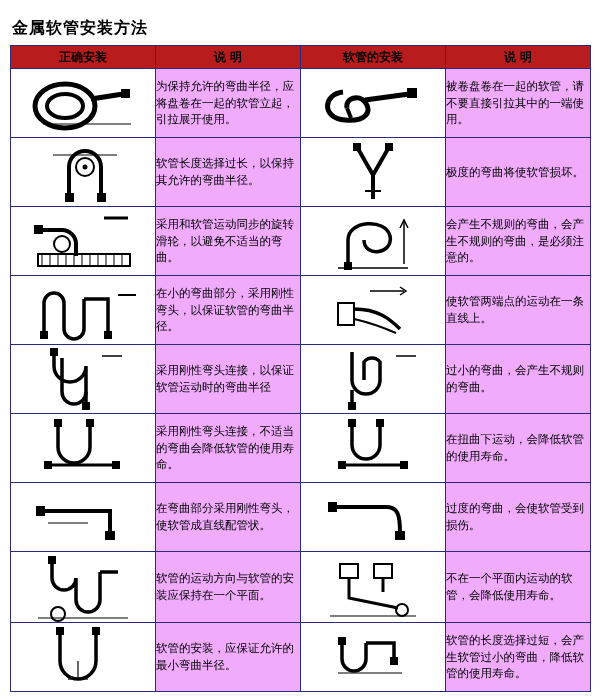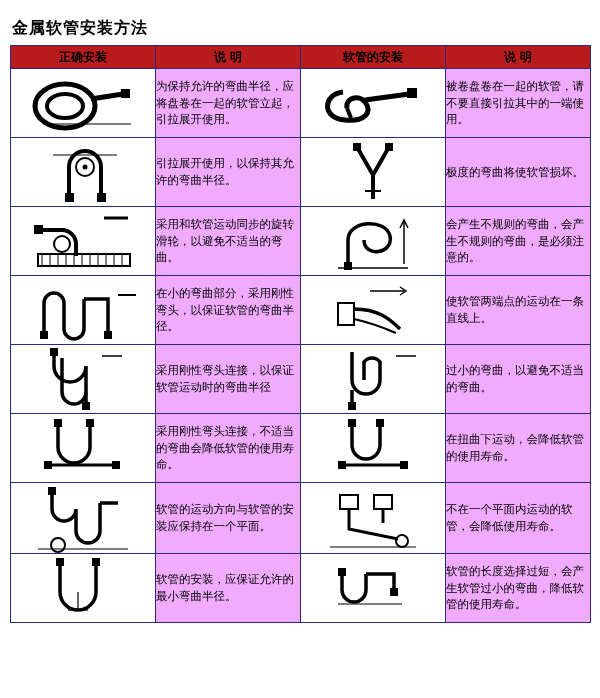--- a/index.html
+++ b/index.html
@@ -125,21 +125,21 @@
             <svg width="120" height="62" viewBox="0 0 120 62">
               <path d="M46 58 L46 26 A16 16 0 0 1 78 26 L78 58" fill="none" stroke="#000" stroke-width="4"></path>
               <circle cx="62" cy="26" r="9" fill="none" stroke="#000" stroke-width="2"></circle>
               <circle cx="62" cy="26" r="2.5" fill="#000"></circle>
               <rect x="42" y="52" width="9" height="9" fill="#000"></rect>
               <rect x="74" y="52" width="9" height="9" fill="#000"></rect>
               <path d="M30 14 L94 14" stroke="#000" stroke-width="1.2"></path>
             </svg>
           </span>
         </td>
-        <td class="txtcell">引拉展开使用，以保持其允许的弯曲半径。</td>
+        <td class="txtcell">软管长度选择过长，以保持其允许的弯曲半径。</td>
         <td class="imgcell">
           <span class="fig">
             <svg width="120" height="62" viewBox="0 0 120 62">
               <path d="M44 6 L60 34 L76 6" fill="none" stroke="#000" stroke-width="4"></path>
               <path d="M60 34 L60 58" stroke="#000" stroke-width="4"></path>
               <rect x="40" y="2" width="8" height="8" fill="#000"></rect>
               <rect x="72" y="2" width="8" height="8" fill="#000"></rect>
               <path d="M52 50 L68 50" stroke="#000" stroke-width="2"></path>
             </svg>
           </span>
@@ -218,21 +218,21 @@
         <td class="imgcell">
           <span class="fig">
             <svg width="130" height="66" viewBox="0 0 130 66">
               <path d="M44 6 L44 34 A14 14 0 0 0 72 34 L72 16 A10 10 0 0 0 56 16 L56 34" fill="none" stroke="#000" stroke-width="3.5"></path>
               <path d="M44 44 L44 60" stroke="#000" stroke-width="3.5"></path>
               <rect x="40" y="56" width="8" height="8" fill="#000"></rect>
               <path d="M88 10 L108 10" stroke="#000" stroke-width="1.5"></path>
             </svg>
           </span>
         </td>
-        <td class="txtcell">过小的弯曲，以避免不适当的弯曲。</td>
+        <td class="txtcell">过小的弯曲，会产生不规则的弯曲。</td>
       </tr>
 
       <tr>
         <td class="imgcell">
           <span class="fig">
             <svg width="130" height="62" viewBox="0 0 130 62">
               <path d="M40 6 L40 30 A16 16 0 0 0 72 30 L72 6" fill="none" stroke="#000" stroke-width="3.5"></path>
               <rect x="36" y="2" width="8" height="8" fill="#000"></rect>
               <rect x="68" y="2" width="8" height="8" fill="#000"></rect>
               <path d="M30 48 L96 48" stroke="#000" stroke-width="3"></path>
@@ -250,20 +250,43 @@
               <rect x="68" y="2" width="8" height="8" fill="#000"></rect>
               <path d="M34 48 L94 48" stroke="#000" stroke-width="3"></path>
               <rect x="30" y="44" width="8" height="8" fill="#000"></rect>
               <rect x="92" y="44" width="8" height="8" fill="#000"></rect>
             </svg>
           </span>
         </td>
         <td class="txtcell">在扭曲下运动，会降低软管的使用寿命。</td>
       </tr>
 
+      <tr>
+        <td class="imgcell">
+          <span class="fig">
+            <svg width="130" height="56" viewBox="0 0 130 56">
+              <path d="M22 22 L92 22 L92 44" fill="none" stroke="#000" stroke-width="4"></path>
+              <rect x="18" y="17" width="9" height="10" fill="#000"></rect>
+              <rect x="87" y="42" width="10" height="9" fill="#000"></rect>
+              <path d="M30 34 L70 34" stroke="#000" stroke-width="1.2"></path>
+            </svg>
+          </span>
+        </td>
+        <td class="txtcell">在弯曲部分采用刚性弯头，使软管成直线配管状。</td>
+        <td class="imgcell">
+          <span class="fig">
+            <svg width="130" height="56" viewBox="0 0 130 56">
+              <path d="M24 18 L78 18 C90 18 92 26 92 44" fill="none" stroke="#000" stroke-width="4"></path>
+              <rect x="20" y="13" width="9" height="10" fill="#000"></rect>
+              <rect x="87" y="42" width="10" height="9" fill="#000"></rect>
+            </svg>
+          </span>
+        </td>
+        <td class="txtcell">过度的弯曲，会使软管受到损伤。</td>
+      </tr>
 
       <tr>
         <td class="imgcell">
           <span class="fig">
             <svg width="130" height="70" viewBox="0 0 130 70">
               <path d="M34 8 L34 26 A12 12 0 0 0 58 26 L58 48 A12 12 0 0 0 82 48 L82 20" fill="none" stroke="#000" stroke-width="3.5"></path>
               <path d="M82 20 L100 20" stroke="#000" stroke-width="3.5"></path>
               <rect x="30" y="4" width="8" height="8" fill="#000"></rect>
               <circle cx="40" cy="62" r="7" fill="none" stroke="#000" stroke-width="2"></circle>
               <path d="M20 66 L110 66" stroke="#000" stroke-width="1.2"></path>

